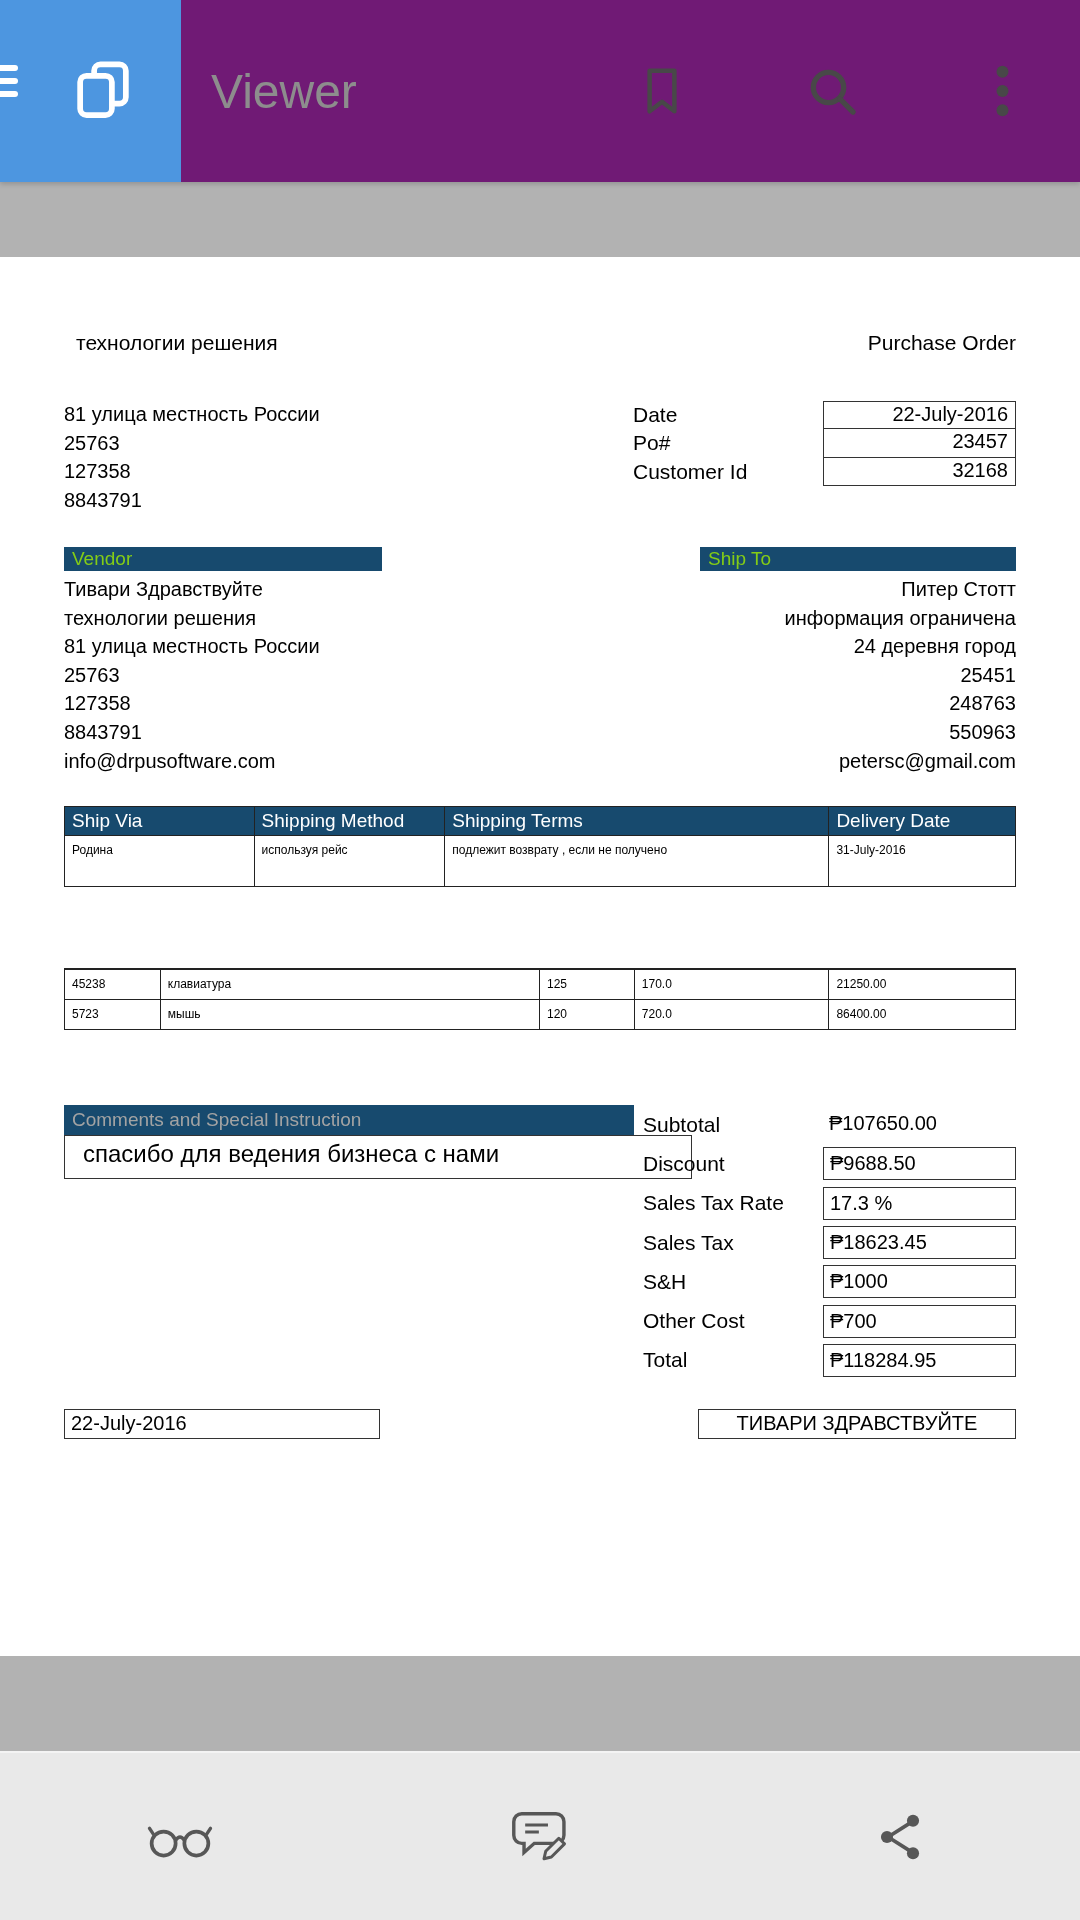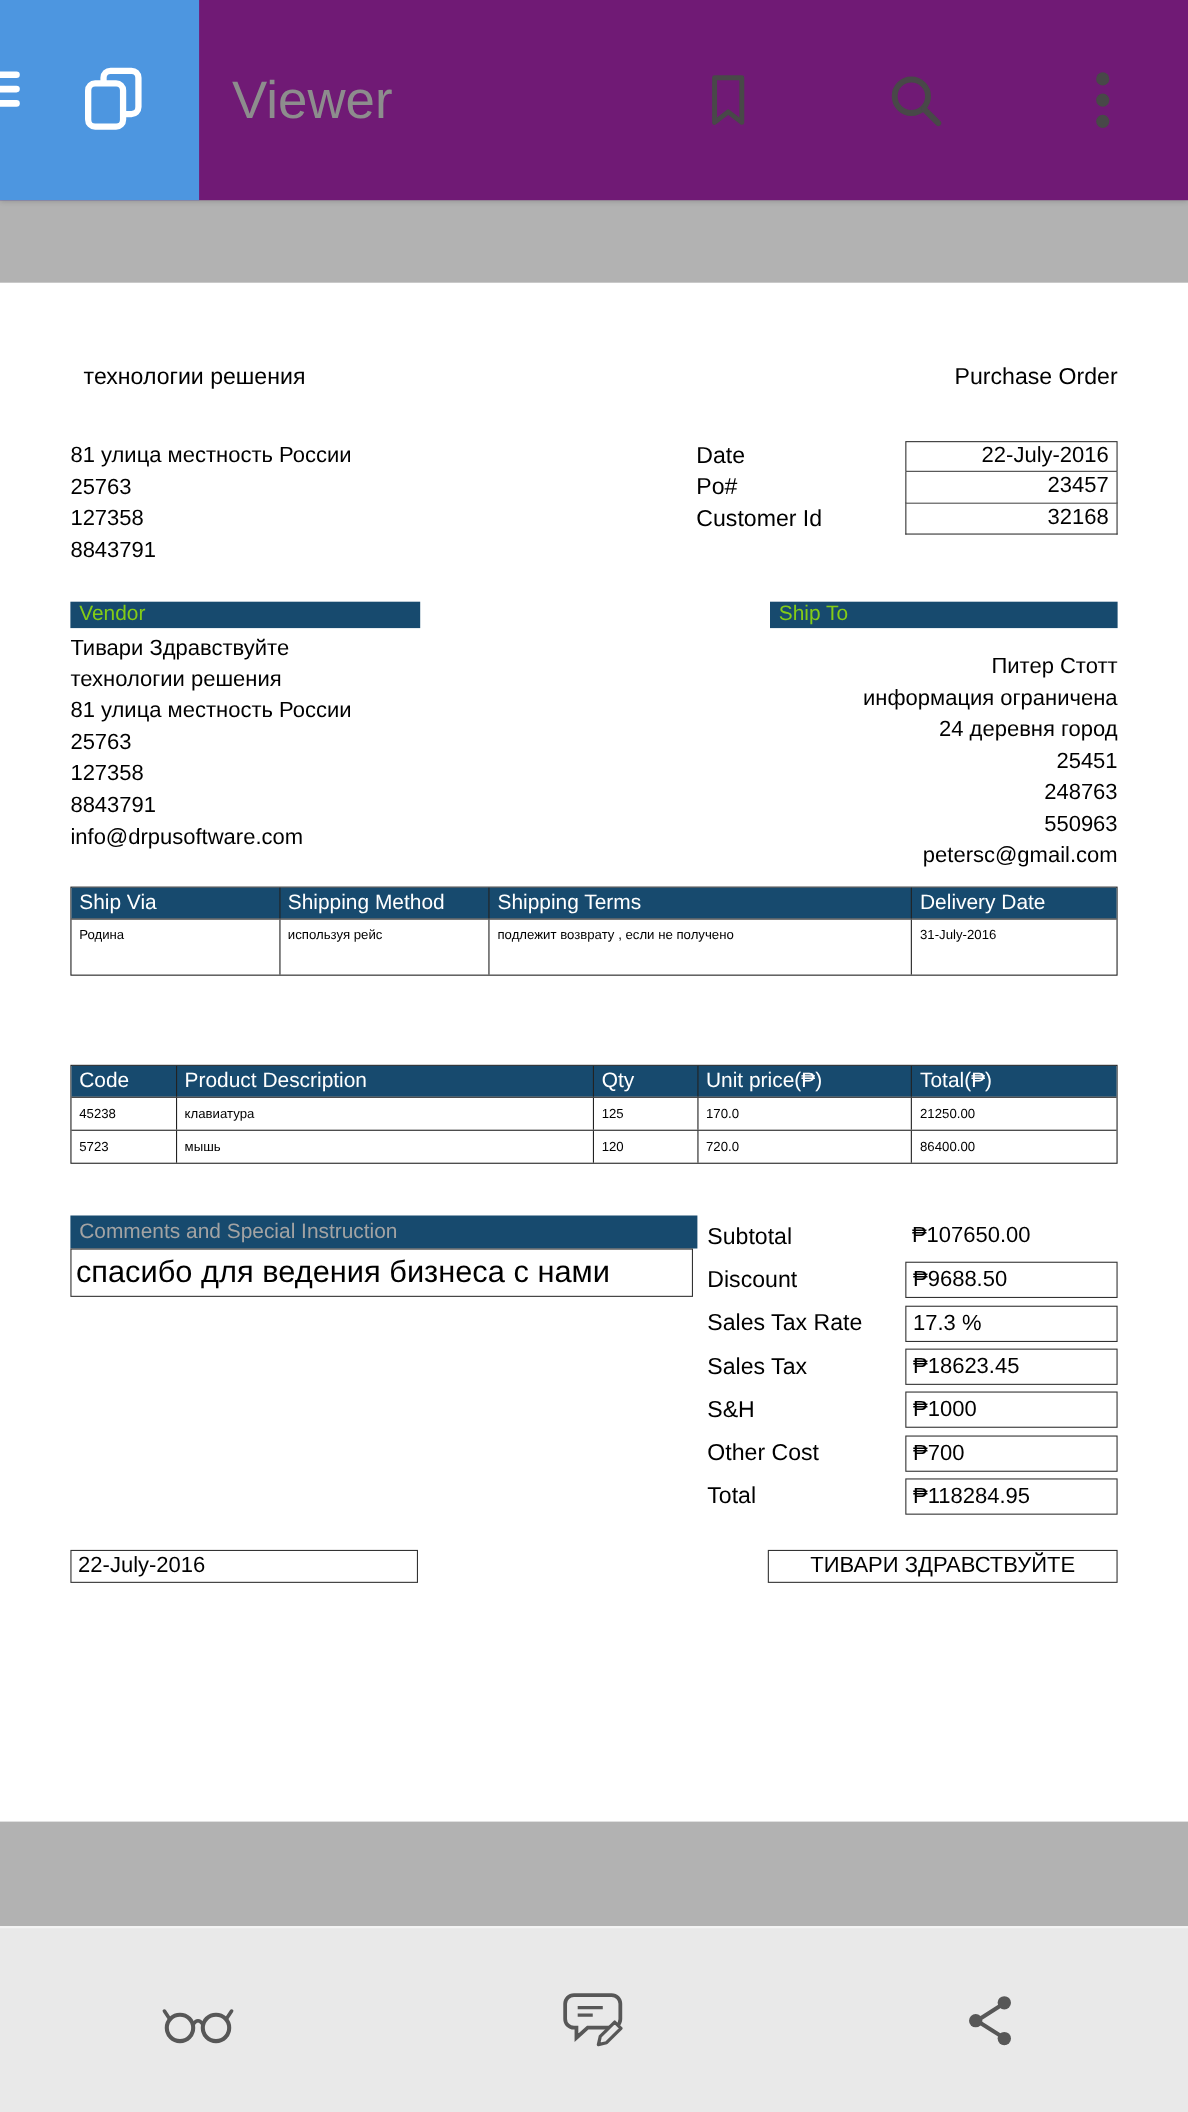--- a/index.html
+++ b/index.html
@@ -44,41 +44,41 @@
   .meta-label { width:190px; font-size:21px; line-height:27px; }
   .meta-box { flex:1; border:1.5px solid #333; font-size:20px; line-height:25px;
     text-align:right; padding-right:7px; background:#fff; }
   .meta-row + .meta-row .meta-box { border-top:none; }
 
   .sec-bar { top:290px; height:24px; background:#174a6e; color:#84cc16; font-size:19px;
     line-height:24px; padding-left:8px; }
   .vendor-bar { left:64px; width:318px; }
   .shipto-bar { left:700px; width:316px; }
   .vendor-lines { left:64px; top:318px; line-height:28.6px; font-size:20px; }
-  .shipto-lines { left:700px; top:335px; width:316px; text-align:right; line-height:28.6px; font-size:20px; }
+  .shipto-lines { left:700px; top:318px; width:316px; text-align:right; line-height:28.6px; font-size:20px; }
 
   .grid-table { left:64px; width:952px; border:1.5px solid #222; }
   .t-head { display:flex; background:#174a6e; color:#fff; }
   .t-head > div { font-size:19px; line-height:25px; padding:1px 7px 2px 7px; }
   .t-row { display:flex; border-top:1.5px solid #222; }
   .t-row > div { font-size:12px; line-height:23px; padding:3px 7px; }
   .t-head > div + div, .t-row > div + div { border-left:1.5px solid #222; }
 
   .ship-table { top:549px; }
   .ship-c0 { width:189px; } .ship-c1 { width:191px; } .ship-c2 { width:385px; } .ship-c3 { width:187px; }
   .ship-table .t-row > div { min-height:50px; }
 
   .items-table { top:711px; }
   .it-c0 { width:95px; } .it-c1 { width:380px; } .it-c2 { width:95px; } .it-c3 { width:195px; } .it-c4 { width:187px; }
   .items-table .t-row > div { height:29px; line-height:23px; }
 
   .comments-bar { left:64px; top:848px; width:570px; height:30px; background:#174a6e;
     color:#a3a3a3; font-size:19px; line-height:29px; padding-left:8px; }
-  .comments-box { left:64px; top:878px; width:566px; height:44px; border:1.5px solid #333;
-    font-size:28px; padding:4px 4px; }
+  .comments-box { left:64px; top:878px; width:628px; height:44px; border:1.5px solid #333;
+    font-size:24px; padding:4px 18px; }
 
   .totals { left:643px; top:848px; width:373px; }
   .totals-row { display:flex; align-items:center; height:39.3px;justify-content:center; }
   .totals-label { width:180px; font-size:21px; }
   .totals-box { width:193px; height:33px; border:1.5px solid #333; font-size:20px;
     line-height:30px; padding-left:6px; }
   .totals-box.plain { border:none; }
 
   .footer-date { left:64px; top:1152px; width:316px; height:30px; border:1.5px solid #333;
     font-size:20px; line-height:27px; padding-left:6px; }
@@ -192,27 +192,20 @@
       </div>
       <div class="t-row">
         <div class="ship-c0">Родина</div>
         <div class="ship-c1">используя рейс</div>
         <div class="ship-c2">подлежит возврату , если не получено</div>
         <div class="ship-c3">31-July-2016</div>
       </div>
     </div>
 
     <div class="abs grid-table items-table">
-      <div class="t-head">
-        <div class="it-c0">Code</div>
-        <div class="it-c1">Product Description</div>
-        <div class="it-c2">Qty</div>
-        <div class="it-c3">Unit price(₱)</div>
-        <div class="it-c4">Total(₱)</div>
-      </div>
       <div class="t-row">
         <div class="it-c0">45238</div>
         <div class="it-c1">клавиатура</div>
         <div class="it-c2">125</div>
         <div class="it-c3">170.0</div>
         <div class="it-c4">21250.00</div>
       </div>
       <div class="t-row">
         <div class="it-c0">5723</div>
         <div class="it-c1">мышь</div>

